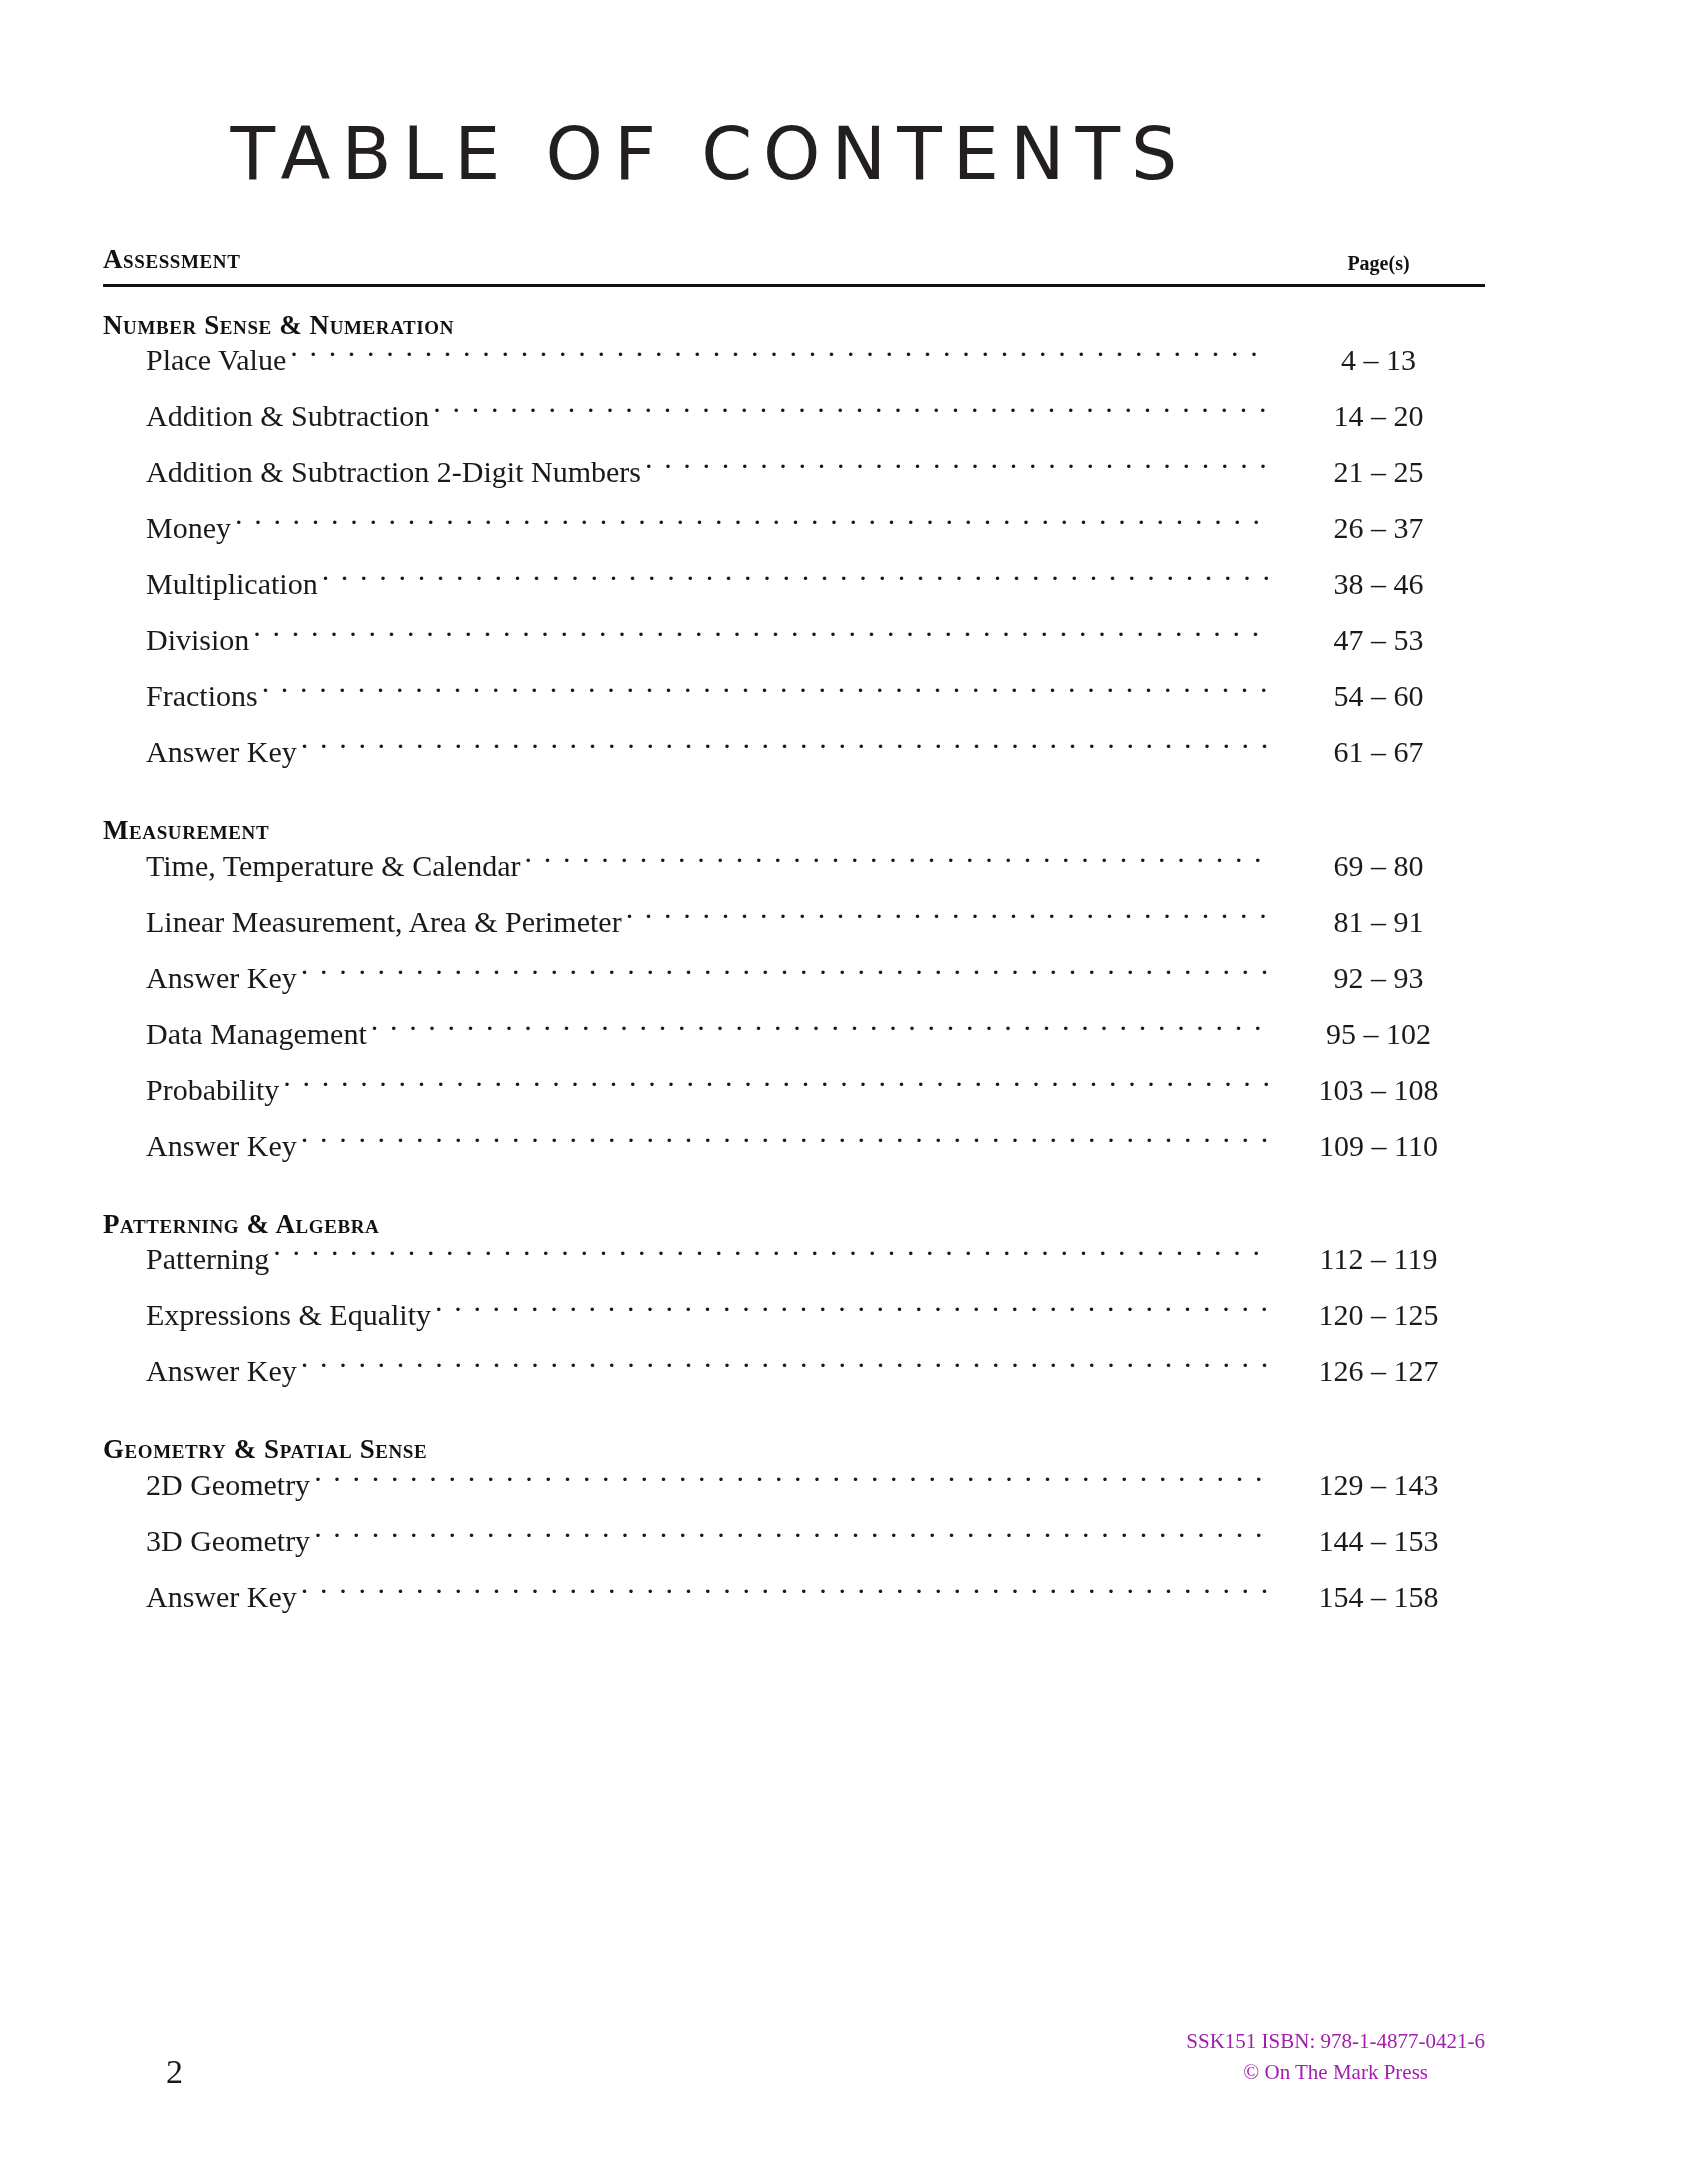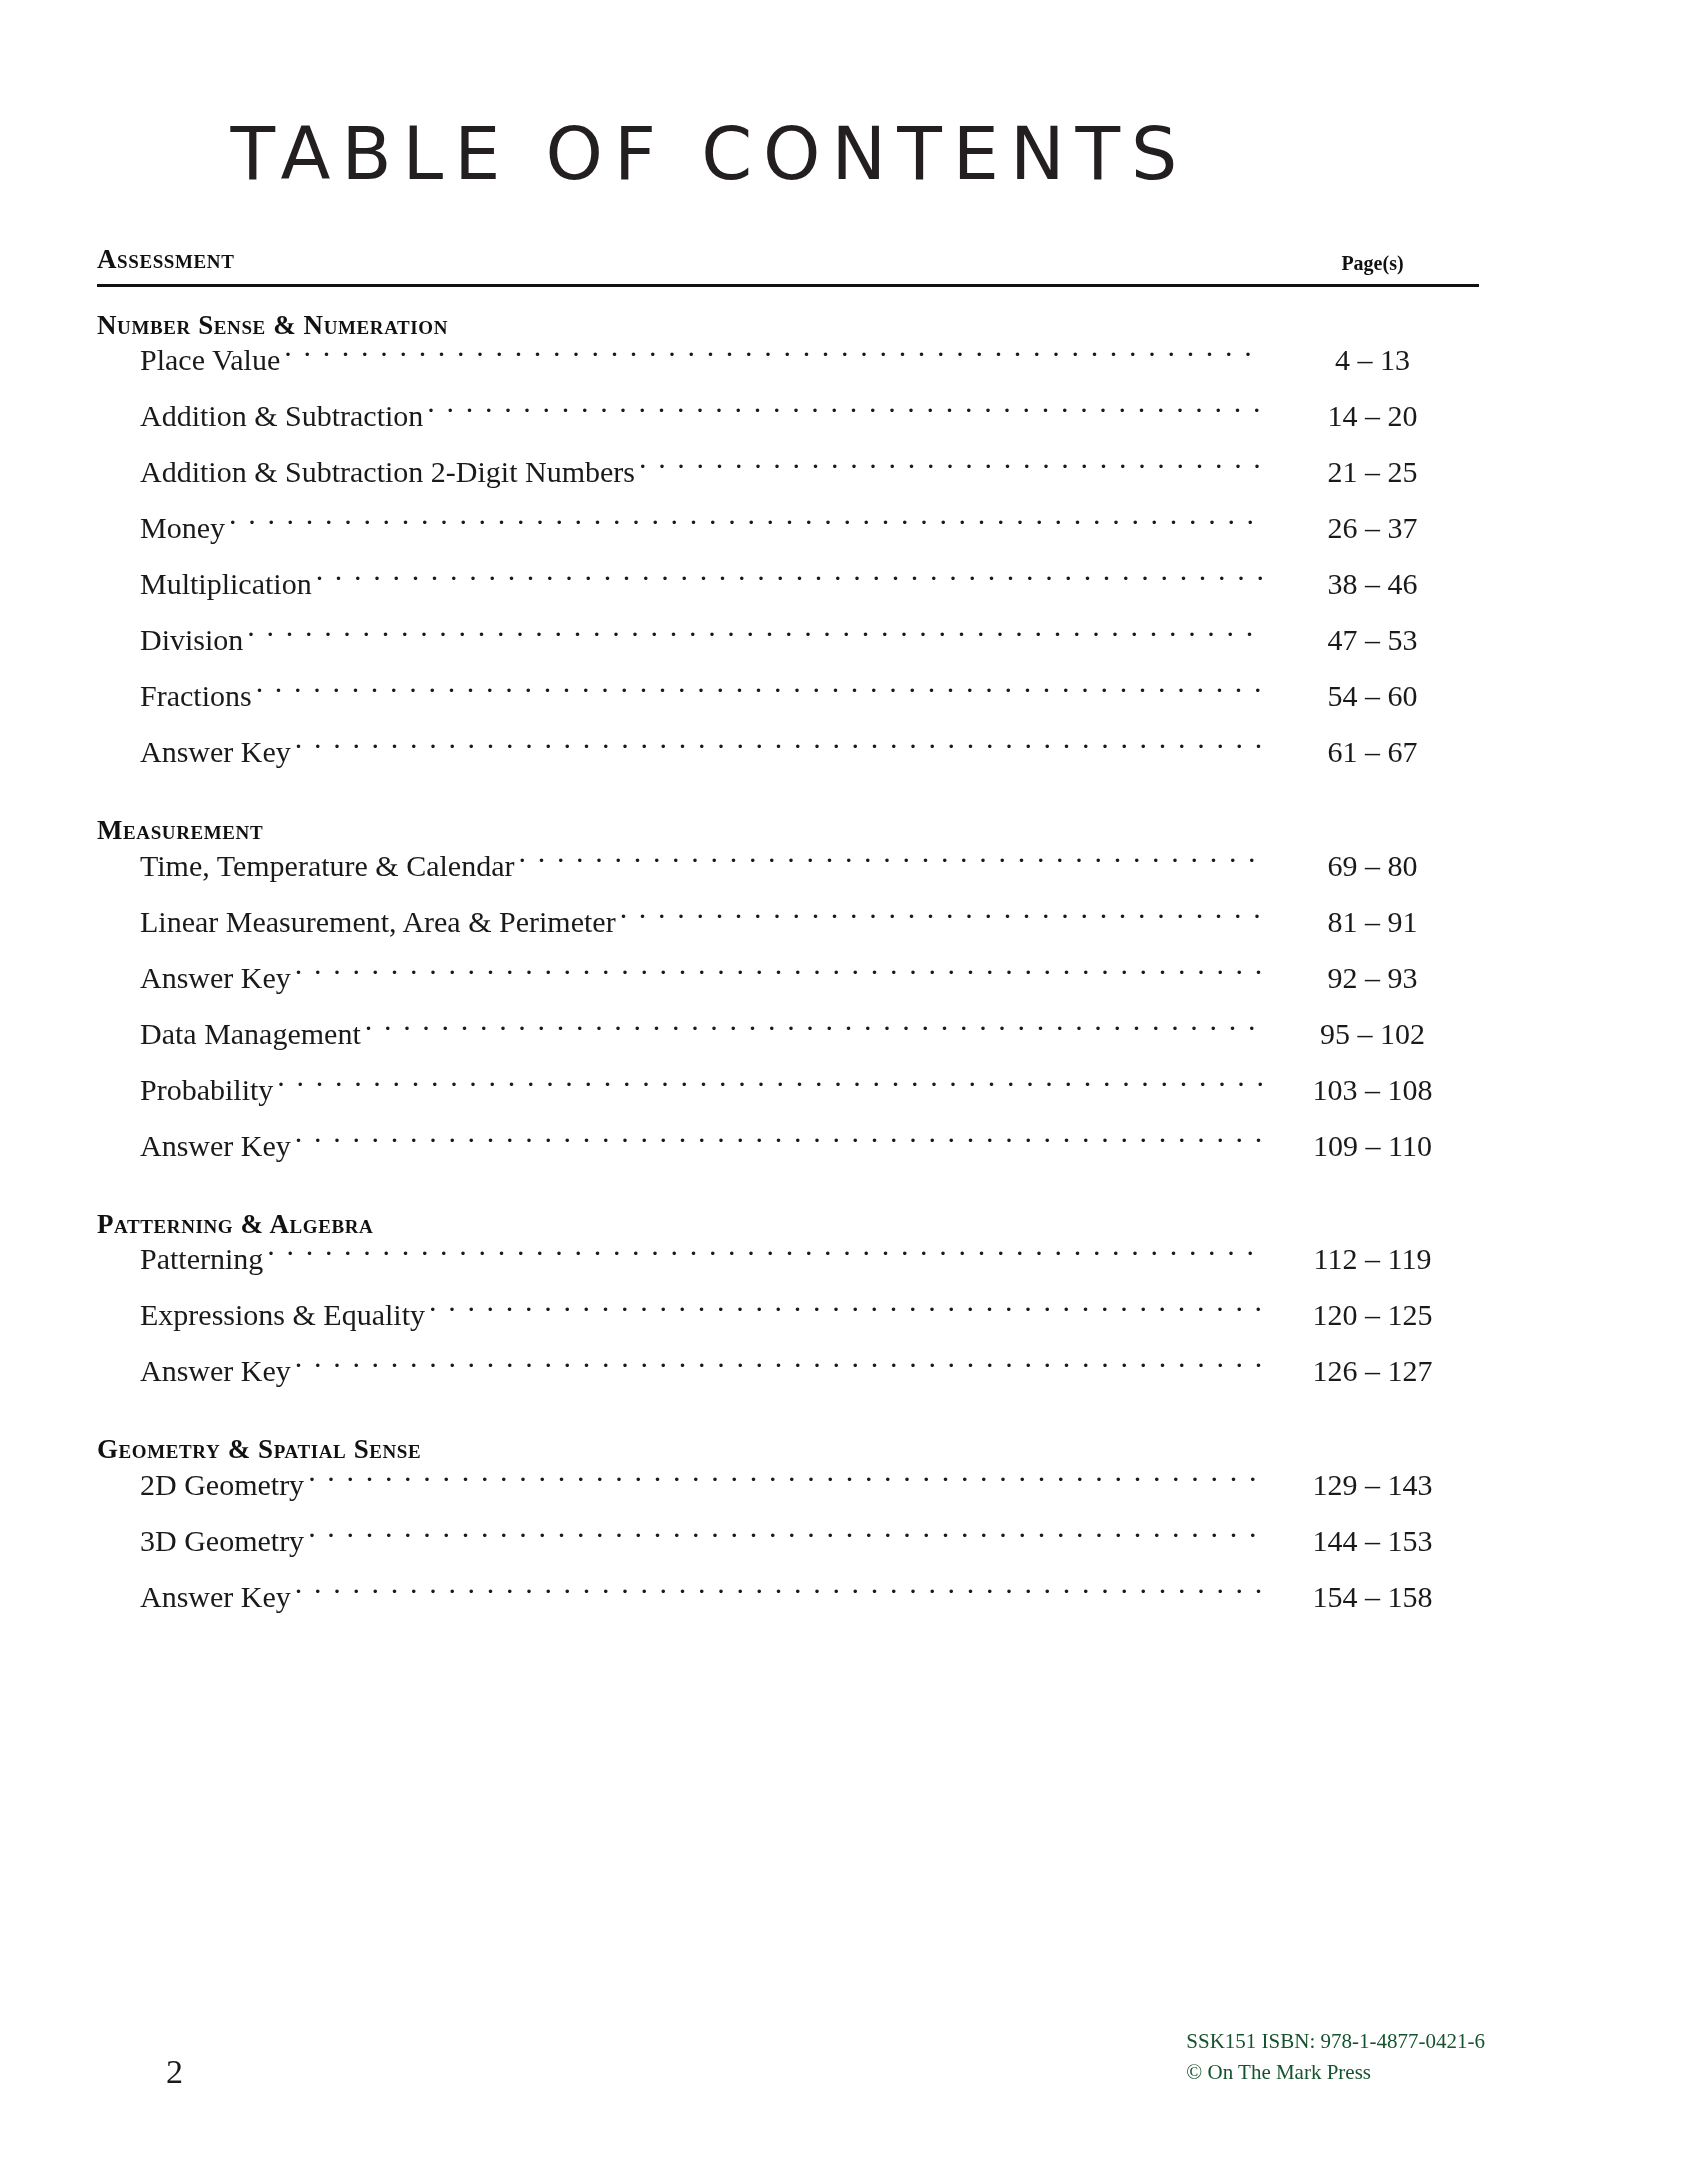--- a/index.html
+++ b/index.html
@@ -30,21 +30,21 @@
     font-weight: 400;
     letter-spacing: 11px;
     color: #231f20;
     line-height: 1;
     white-space: nowrap;
   }
 
   
   .toc-body {
     position: absolute;
-    left: 97px;
+    left: 103px;
     top: 244px;
     width: 1382px;
   }
 
   
   .toc-header {
     display: flex;
     align-items: flex-end;
     padding-bottom: 9px;
     border-bottom: 3px solid #111111;
@@ -126,24 +126,24 @@
     position: absolute;
     left: 166px;
     bottom: 87px;
     font-size: 34px;
     color: #1a1a1a;
   }
   .footer-credit {
     position: absolute;
     right: 198px;
     bottom: 91px;
-    text-align: left;
+    text-align: center;
     font-size: 21px;
     line-height: 1.45;
-    color: #14532d;
+    color: #a21caf;
   }
   .footer-credit div { white-space: nowrap; }
 </style>
 </head>
 <body>
 
 <div class="page">
 
   <div class="toc-title">TABLE OF CONTENTS</div>
 

